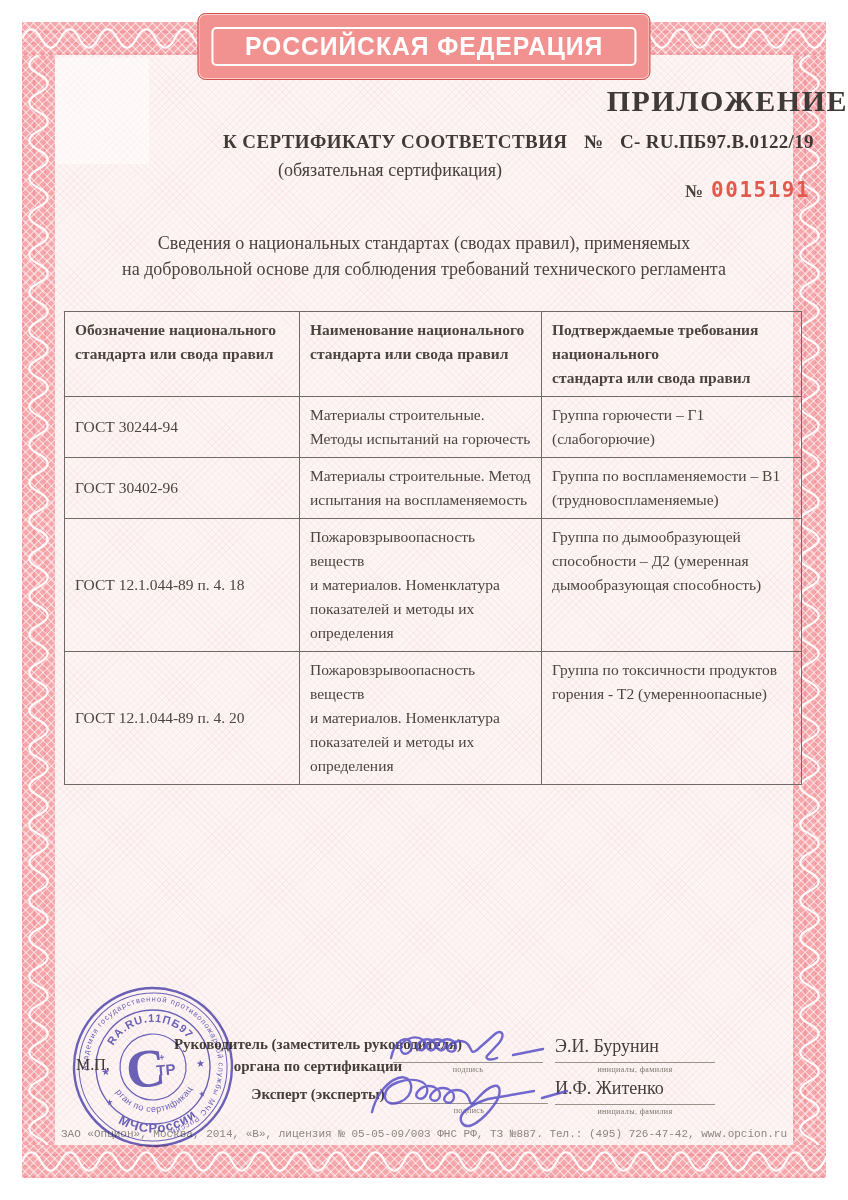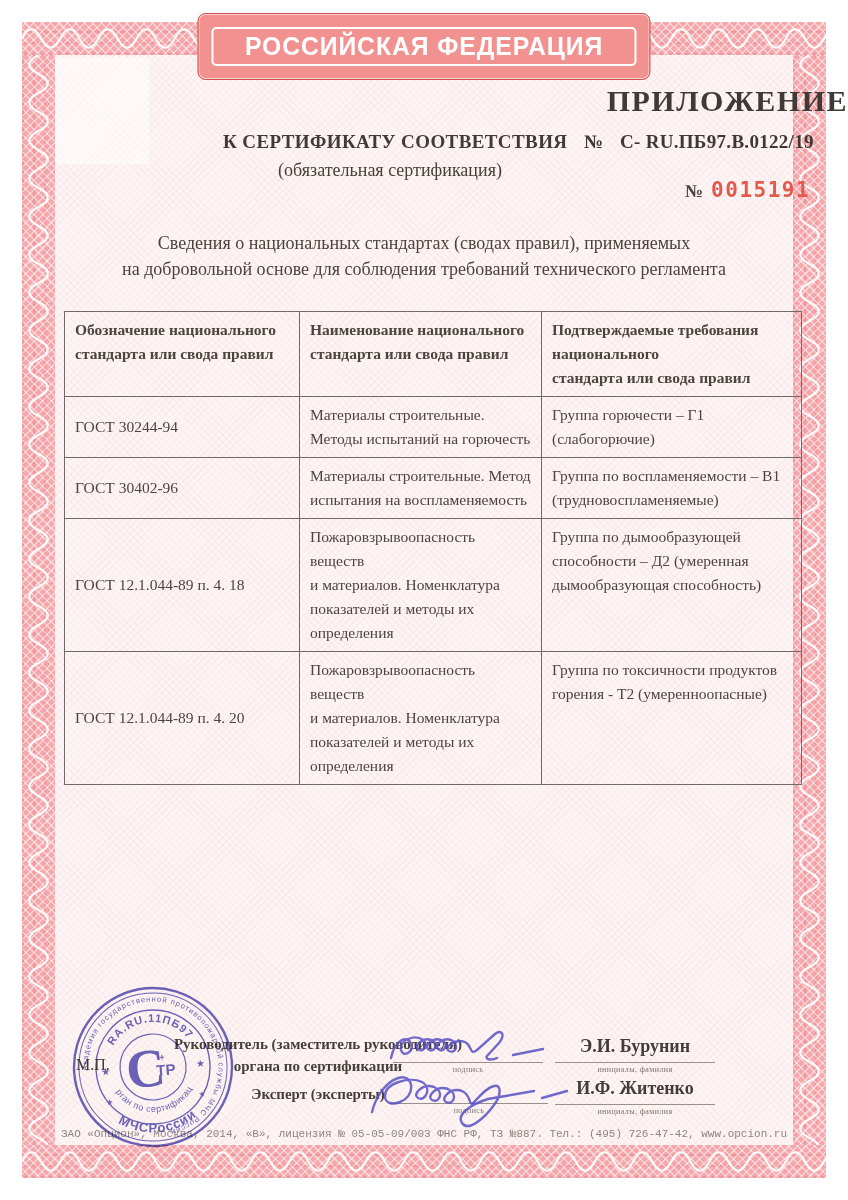--- a/index.html
+++ b/index.html
@@ -60,21 +60,21 @@
   table.std td{vertical-align:top;}
   table.std td.std-col{vertical-align:middle;}
   tr.r1{height:55px;} tr.r2{height:61px;} tr.r3{height:98px;} tr.r4{height:75px;}
   
   .mp{position:absolute;left:76px;top:1056px;font-size:16px;font-weight:400;color:#3f3a36;z-index:6;}
   .label-block{position:absolute;left:168px;width:300px;text-align:center;font-weight:700;color:#443f3a;}
   .label-head{top:1033px;font-size:15px;line-height:22px;white-space:pre-line;}
   .label-expert{top:1086px;font-size:15px;}
   .sig-line{position:absolute;border-bottom:1px solid #9b918b;}
   .sig-caption{position:absolute;font-size:8px;color:#7c746d;text-align:center;letter-spacing:.4px;}
-  .name{position:absolute;font-size:18px;color:#423d39;text-align:center;font-weight:bold;}
+  .name{position:absolute;font-size:18px;color:#423d39;text-align:left;}
   .stamp{position:absolute;left:58px;top:972px;width:190px;height:190px;opacity:.82;
     transform:rotate(-5deg);mix-blend-mode:multiply;z-index:5;}
   .sig-ink{position:absolute;z-index:6;}
   .sig-ink path{fill:none;stroke:#5850c5;stroke-width:2.4;stroke-linecap:round;opacity:.85;}
   .footer{position:absolute;top:1128px;left:0;width:100%;text-align:center;
     font-family:Liberation Mono, monospace;font-size:11px;color:#8d8680;}
 </style>
 </head>
 <body>
 

